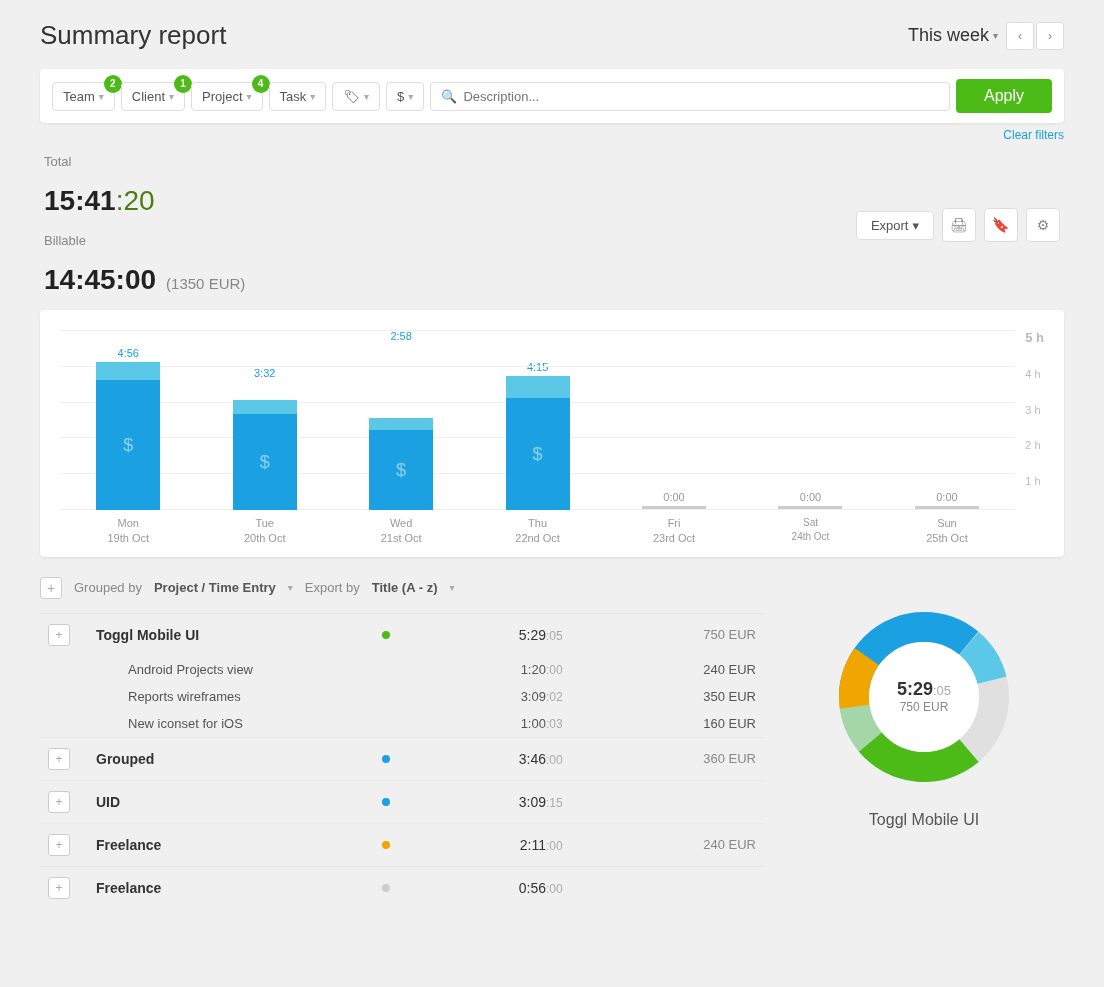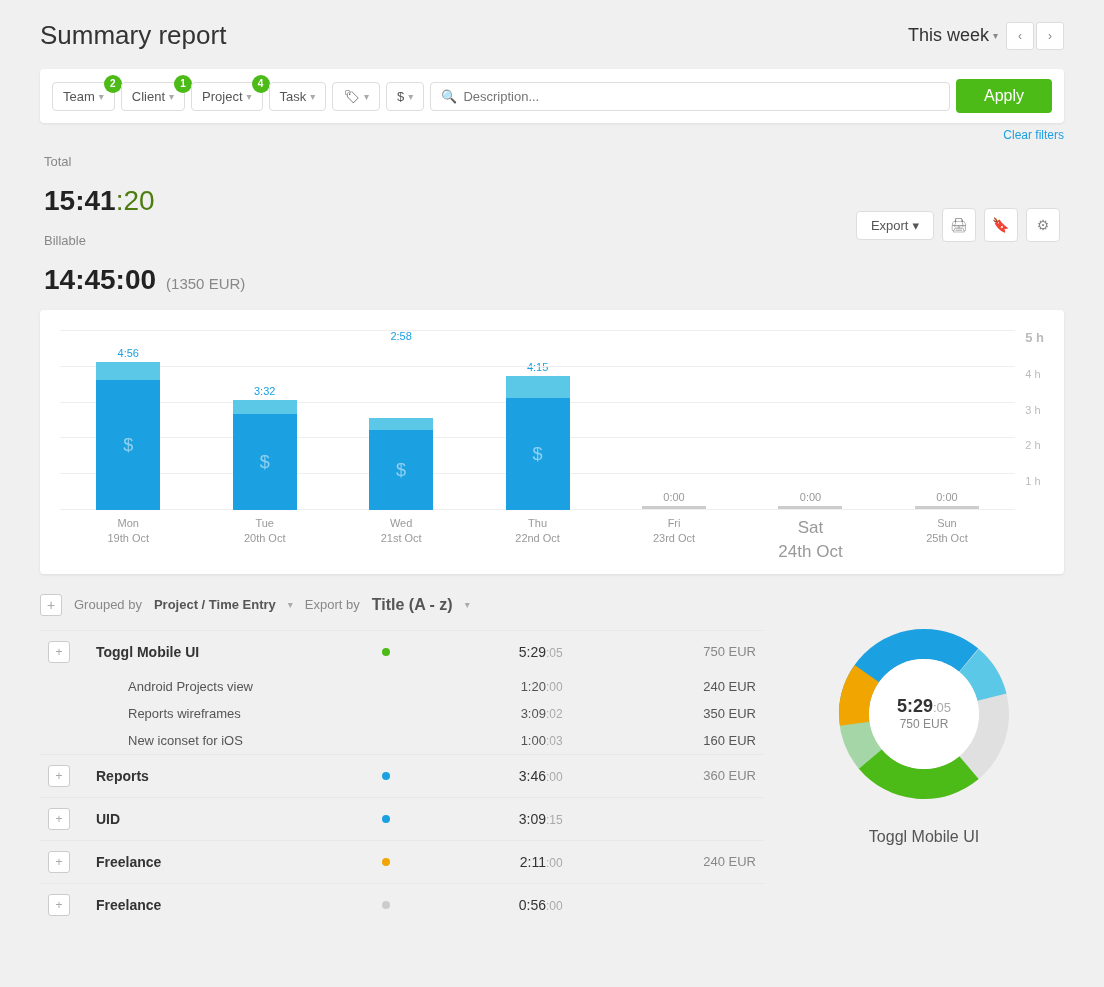--- a/index.html
+++ b/index.html
@@ -424,21 +424,21 @@
             <div style="font-size:11px; color:#1ba0e1; margin-bottom:3px;">4:56</div>
             <div style="width:100%; max-width:64px; position:relative;">
               <div style="background:#5bc8e8; height:18px; width:100%;"></div>
               <div style="background:#1ba0e1; height:130px; width:100%; display:flex; align-items:center; justify-content:center;">
                 <span style="color:rgba(255,255,255,0.5); font-size:18px;">$</span>
               </div>
             </div>
           </div>
 
           <div style="flex:1; display:flex; flex-direction:column; align-items:center; height:100%; justify-content:flex-end;">
-            <div style="font-size:11px; color:#1ba0e1; margin-bottom:3px;">3:32</div>
+            <div style="font-size:11px; color:#1ba0e1; margin-bottom:21px;">3:32</div>
             <div style="width:100%; max-width:64px; position:relative;">
               <div style="background:#5bc8e8; height:14px; width:100%;"></div>
               <div style="background:#1ba0e1; height:96px; width:100%; display:flex; align-items:center; justify-content:center;">
                 <span style="color:rgba(255,255,255,0.5); font-size:18px;">$</span>
               </div>
             </div>
           </div>
 
           <div style="flex:1; display:flex; flex-direction:column; align-items:center; height:100%; justify-content:space-between;">
             <div style="font-size:11px; color:#1ba0e1; margin-bottom:3px;">2:58</div>
@@ -475,21 +475,21 @@
             <div style="background:#ccc; height:4px; width:100%; max-width:64px;"></div>
           </div>
         </div>
 
         <div style="display:flex; gap:8px; padding:0 4px; margin-top:6px;">
           <div style="flex:1; text-align:center; font-size:11px; color:#999; line-height:1.4;">Mon<br>19th Oct</div>
           <div style="flex:1; text-align:center; font-size:11px; color:#999; line-height:1.4;">Tue<br>20th Oct</div>
           <div style="flex:1; text-align:center; font-size:11px; color:#999; line-height:1.4;">Wed<br>21st Oct</div>
           <div style="flex:1; text-align:center; font-size:11px; color:#999; line-height:1.4;">Thu<br>22nd Oct</div>
           <div style="flex:1; text-align:center; font-size:11px; color:#999; line-height:1.4;">Fri<br>23rd Oct</div>
-          <div style="flex:1; text-align:center; font-size:17px; color:#999; line-height:1.4;">Sat<br>24th Oct</div>
+          <div style="flex:1; text-align:center; font-size:10px; color:#999; line-height:1.4;">Sat<br>24th Oct</div>
           <div style="flex:1; text-align:center; font-size:11px; color:#999; line-height:1.4;">Sun<br>25th Oct</div>
         </div>
       </div>
 
       <div style="display:flex; flex-direction:column; justify-content:space-between; height:180px; padding-left:10px; padding-bottom:0;">
         <span style="font-size:13px; color:#bbb;font-weight:bold;">5 h</span>
         <span style="font-size:11px; color:#bbb;">4 h</span>
         <span style="font-size:11px; color:#bbb;">3 h</span>
         <span style="font-size:11px; color:#bbb;">2 h</span>
         <span style="font-size:11px; color:#bbb;">1 h</span>
@@ -501,21 +501,21 @@
   <div class="main-content">
 
     <div class="table-section">
 
       <div class="group-controls">
         <button class="group-add-btn">+</button>
         <span style="font-size:13px; color:#888;">Grouped by</span>
         <span style="font-size:13px; font-weight:600; color:#555; cursor:pointer;">Project / Time Entry</span>
         <span style="font-size:10px; color:#aaa; cursor:pointer;">▾</span>
         <span style="font-size:13px; color:#888;">Export by</span>
-        <span style="font-size:16px; font-weight:600; color:#555; cursor:pointer;">Title (A - z)</span>
+        <span style="font-size:13px; font-weight:600; color:#555; cursor:pointer;">Title (A - z)</span>
         <span style="font-size:10px; color:#aaa; cursor:pointer;">▾</span>
       </div>
 
       <table class="data-table">
 
         <tbody>
           <tr class="project-row">
             <td style="width:30px;">
               <span class="project-expand">+</span>
             </td>
@@ -547,21 +547,21 @@
             <td class="eur-cell">160 EUR</td>
           </tr>
         </tbody>
 
         <tbody>
           <tr class="project-row" style="margin-top:8px;">
             <td style="width:30px;">
               <span class="project-expand">+</span>
             </td>
             <td>
-              <span class="project-name">Reports</span>
+              <span class="project-name">Grouped</span>
             </td>
             <td style="width:20px;">
               <span class="color-dot" style="background:#1ba0e1;"></span>
             </td>
             <td class="time-cell">3:46<span class="seconds">:00</span></td>
             <td class="eur-cell">360 EUR</td>
           </tr>
         </tbody>
 
         <tbody>

